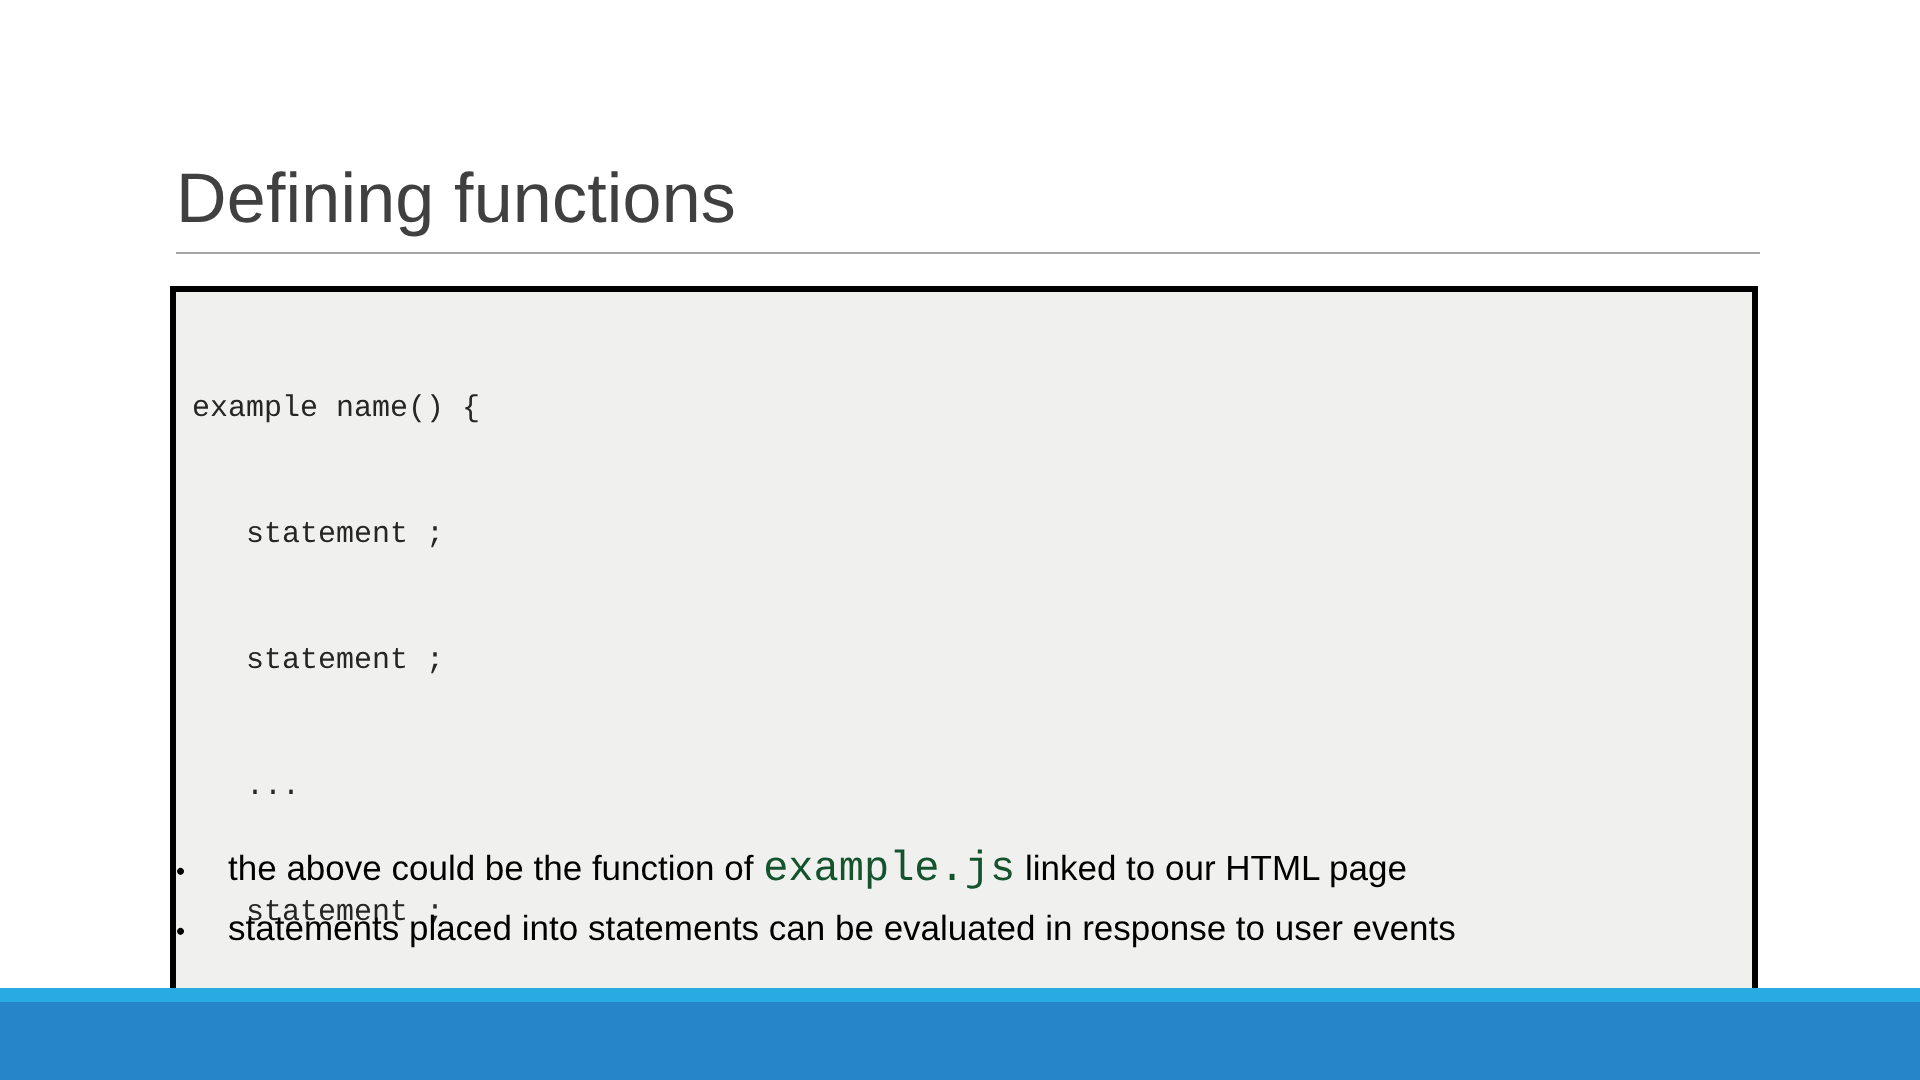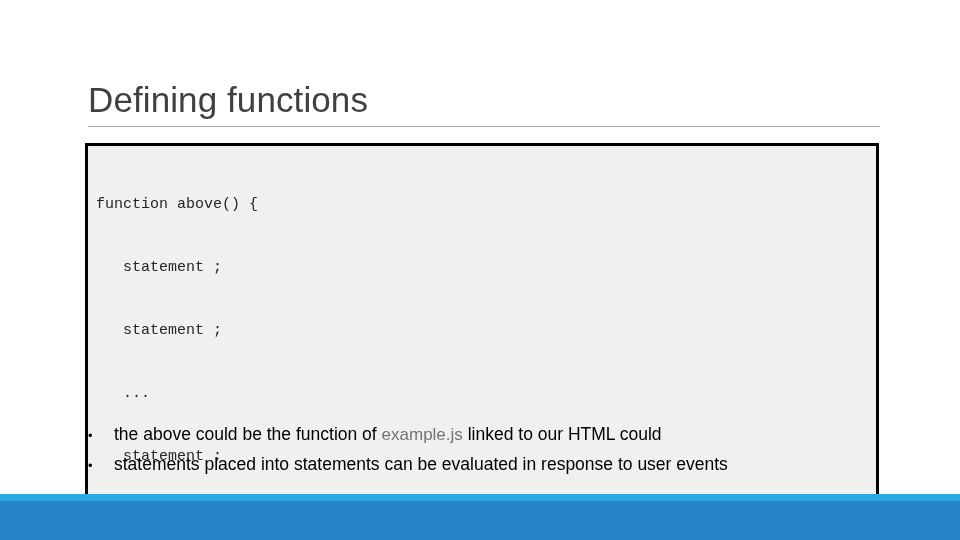--- a/index.html
+++ b/index.html
@@ -94,23 +94,23 @@
     flex: 0 0 26px;
     font-size: 13px;
     color: #000000;
     line-height: 29px;
   }
   .bullet-text {
     flex: 1 1 auto;
     white-space: nowrap;
   }
   .mono-inline {
-    font-family: Liberation Sans, sans-serif;
-    font-size: 17px;
-    color: #737373;
+    font-family: Liberation Mono, monospace;
+    font-size: 21px;
+    color: #14532d;
   }
 
   
   #footer-accent {
     position: absolute;
     left: 0;
     top: 494px;
     width: 960px;
     height: 7px;
     background: #29ABE2;
@@ -130,36 +130,36 @@
 <div id="slide">
 
   <div id="title-block">
     <div id="page-title">Defining functions</div>
     <div id="title-rule"></div>
   </div>
 
   <div id="code-group">
 
     <div class="code-block template">
-      <div class="code-line">function above() {</div>
+      <div class="code-line">example name() {</div>
       <div class="code-line">   statement ;</div>
       <div class="code-line">   statement ;</div>
       <div class="code-line">   ...</div>
       <div class="code-line">   statement ;</div>
       <div class="code-line">}</div>
       
     </div>
 
   </div>
 
   <div id="bullets">
 
     <div class="bullet-row">
       <span class="bullet-mark">•</span>
-      <span class="bullet-text"><span>the above could be the function of </span><span class="mono-inline">example.js</span><span> linked to our HTML could</span></span>
+      <span class="bullet-text"><span>the above could be the function of </span><span class="mono-inline">example.js</span><span> linked to our HTML page</span></span>
     </div>
 
     <div class="bullet-row">
       <span class="bullet-mark">•</span>
       <span class="bullet-text"><span>statements placed into statements can be evaluated in response to user events</span></span>
     </div>
 
   </div>
 
   <div id="footer-accent"></div>

